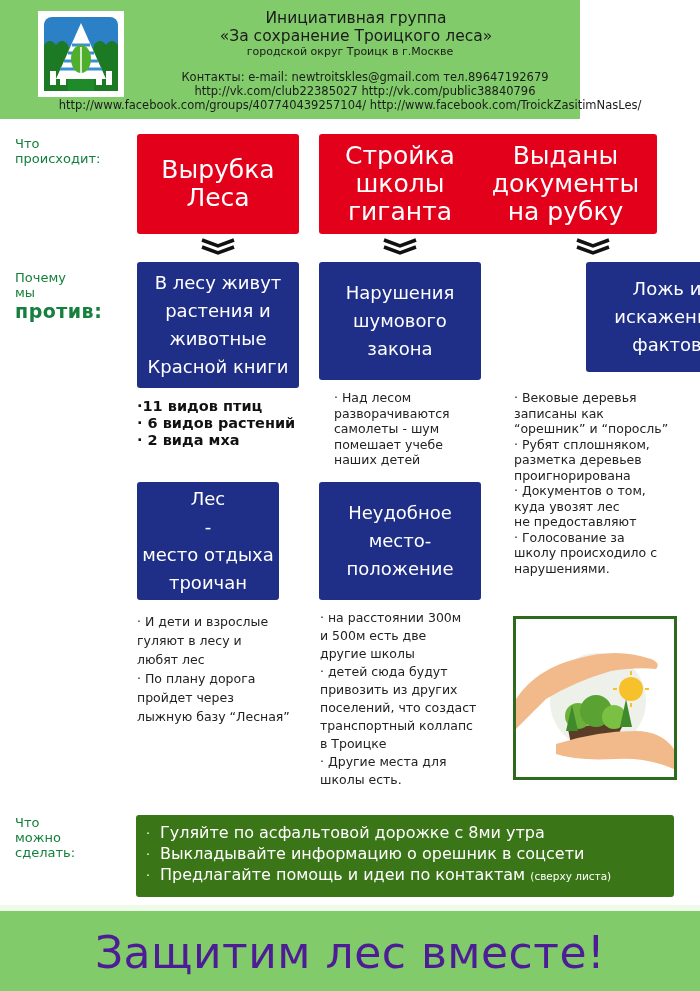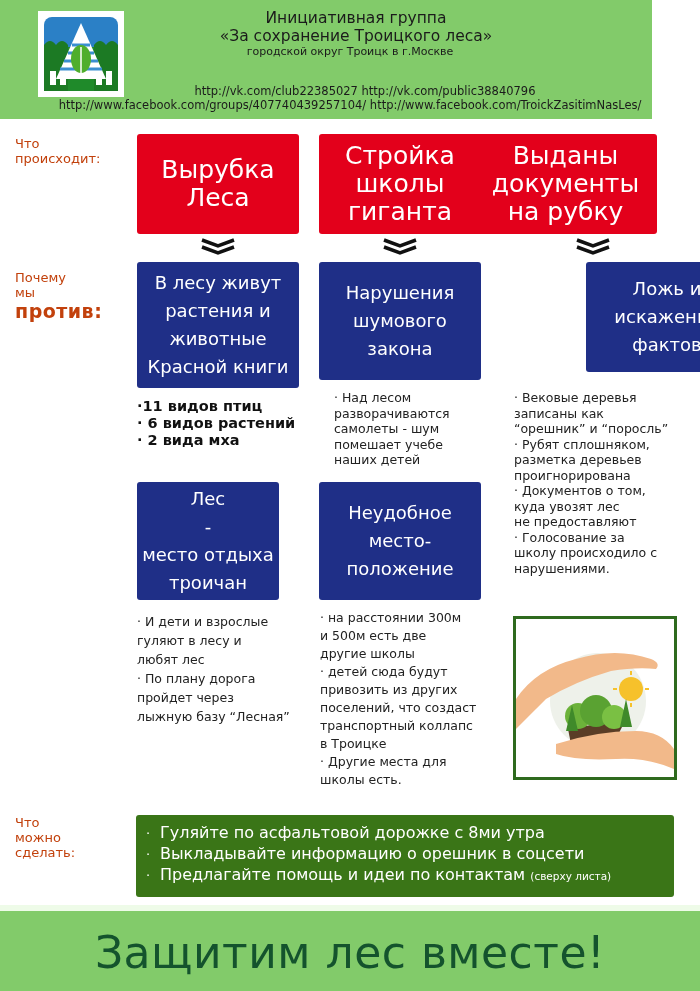--- a/index.html
+++ b/index.html
@@ -1,30 +1,30 @@
 <!DOCTYPE html>
 <html><head>
 <meta charset="utf-8">
 <style>
   * { box-sizing: border-box; margin: 0; padding: 0; }
   html, body { width: 700px; height: 991px; background: #ffffff; overflow: hidden; }
   body { font-family: "DejaVu Sans", "Liberation Sans", sans-serif; color: #111; position: relative; }
 
-  .header { position: absolute; left: 0; top: 0; width: 652px; height: 119px; background: #82cb6a; }
+  .header { position: absolute; left: 0; top: 0; width: 580px; height: 119px; background: #82cb6a; }
   .logo { position: absolute; left: 38px; top: 11px; width: 86px; height: 86px; background: #fff; padding: 6px; }
   .logo svg { width: 74px; height: 74px; display: block; }
   .hdr-title { position: absolute; left: 0; width: 700px; text-align: center; color: #1b1b1b; }
   .t1 { top: 9px; font-size: 15.5px; padding-left: 12px; }
   .t2 { top: 27px; font-size: 15.5px; padding-left: 12px; }
   .t3 { top: 45px; font-size: 11px; }
   .c1 { top: 70px; font-size: 11.5px; padding-left: 30px; }
   .c2 { top: 84px; font-size: 11.5px; padding-left: 30px; }
   .c3 { top: 98px; font-size: 11.5px; }
 
-  .side-label { position: absolute; left: 15px; font-size: 13px; line-height: 15px; color: #c2410c; }
+  .side-label { position: absolute; left: 15px; font-size: 13px; line-height: 15px; color: #15803d; }
   .side-label .big { font-size: 19px; font-weight: bold; line-height: 22px; letter-spacing: 0.5px; }
 
   .card { position: absolute; display: flex; align-items: center; justify-content: center; text-align: center; color: #fff; border-radius: 3px; }
   .red { background: #e3001b; font-size: 25px; line-height: 28px; }
   .blue { background: #1f2f87; font-size: 18px; line-height: 28px; }
   .card span { white-space: pre-line; }
 
   .chev { position: absolute; width: 38px; height: 18px; }
 
   .notes { position: absolute; font-size: 12.5px; line-height: 15.5px; color: #222; white-space: pre-line; }
@@ -32,21 +32,21 @@
 
   .illus { position: absolute; left: 513px; top: 616px; width: 164px; height: 164px; border: 3px solid #2e6a1e; background: #fff; }
 
   .todo { position: absolute; left: 136px; top: 815px; width: 538px; height: 82px; background: #3a7517; border-radius: 3px; padding: 8px 0 0 10px; color: #fff; }
   .todo .row { font-size: 16px; line-height: 20px; white-space: nowrap; }
   .todo .dot { display: inline-block; width: 14px; font-size: 13px; }
   .todo .small { font-size: 10.5px; }
 
   .footer-stripe { position: absolute; left: 0; top: 905px; width: 700px; height: 6px; background: #eefbe8; }
   .footer { position: absolute; left: 0; top: 911px; width: 700px; height: 80px; background: #82cb6a; text-align: center; }
-  .footer span { display: inline-block; margin-top: 16px; font-size: 44px; color: #14532d; letter-spacing: 0.5px; }
+  .footer span { display: inline-block; margin-top: 16px; font-size: 44px; color: #4c1d95; letter-spacing: 0.5px; }
 </style>
 </head>
 <body>
 
 <div class="header">
   <div class="logo">
     <svg viewBox="0 0 74 74">
       <rect x="0" y="0" width="74" height="74" rx="8" fill="#2b80c6"></rect>
       <rect x="0" y="30" width="74" height="44" fill="#1f8a2a"></rect>
       <path d="M0 28 q6 -8 12 0 q6 -8 12 0 v46 h-24z" fill="#1c7a24"></path>
@@ -64,20 +64,21 @@
         <rect x="6" y="54" width="6" height="14"></rect>
         <rect x="16" y="54" width="6" height="14"></rect>
         <rect x="52" y="54" width="6" height="14"></rect>
         <rect x="62" y="54" width="6" height="14"></rect>
       </g>
     </svg>
   </div>
   <div class="hdr-title t1">Инициативная группа</div>
   <div class="hdr-title t2">«За сохранение Троицкого леса»</div>
   <div class="hdr-title t3">городской округ Троицк в г.Москве</div>
+  <div class="hdr-title c1">Контакты: e-mail: newtroitskles@gmail.com тел.89647192679</div>
   <div class="hdr-title c2">http://vk.com/club22385027 http://vk.com/public38840796</div>
   <div class="hdr-title c3">http://www.facebook.com/groups/407740439257104/ http://www.facebook.com/TroickZasitimNasLes/</div>
 </div>
 
 <div class="side-label" style="top:136px; white-space:pre-line;">Что
 происходит:</div>
 <div class="side-label" style="top:270px;">
   <div>Почему</div>
   <div>мы</div>
   <div class="big">против:</div>

